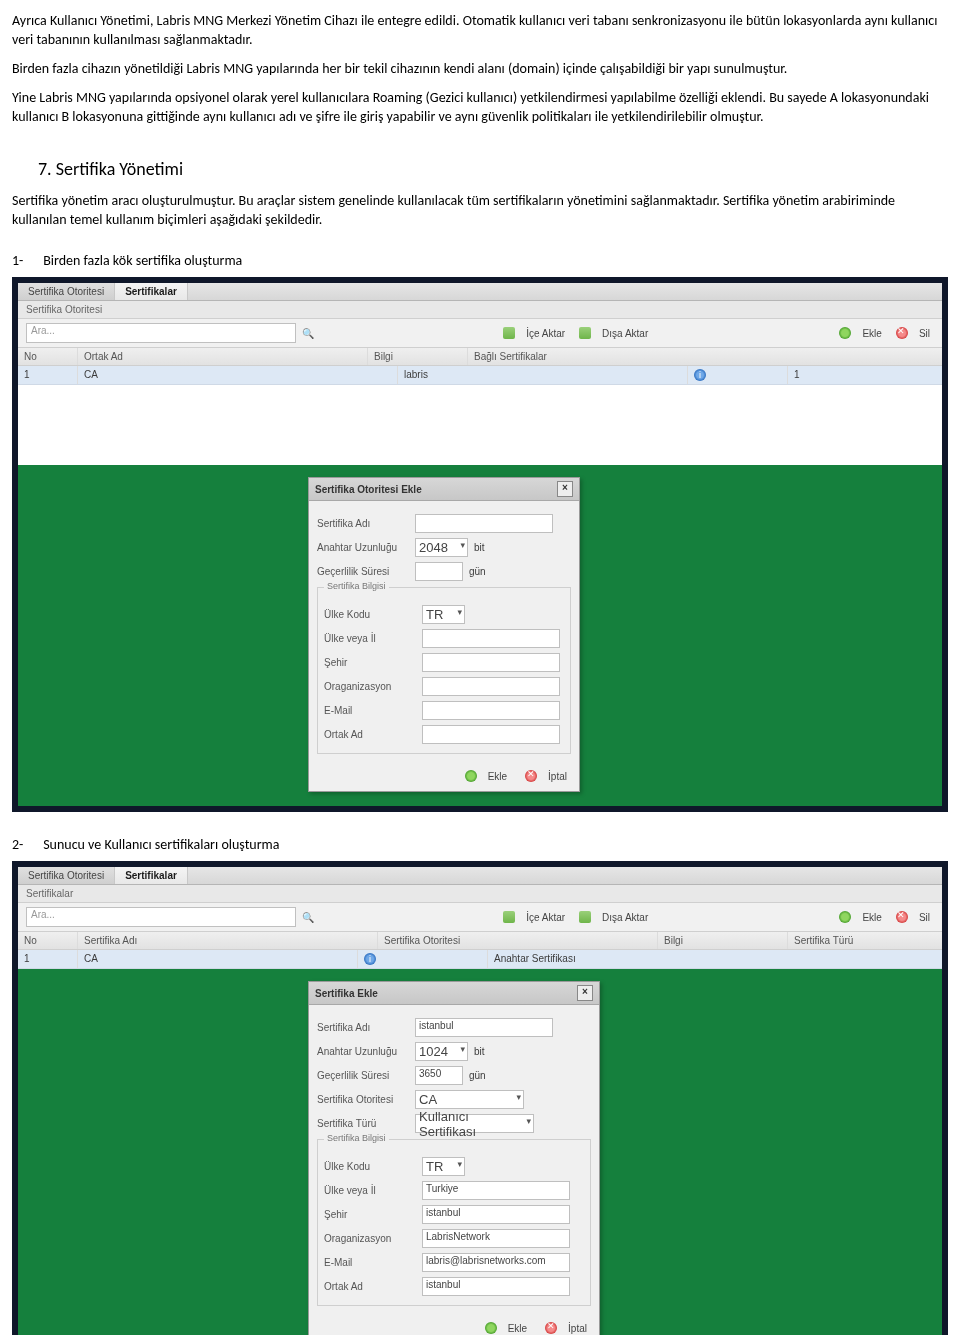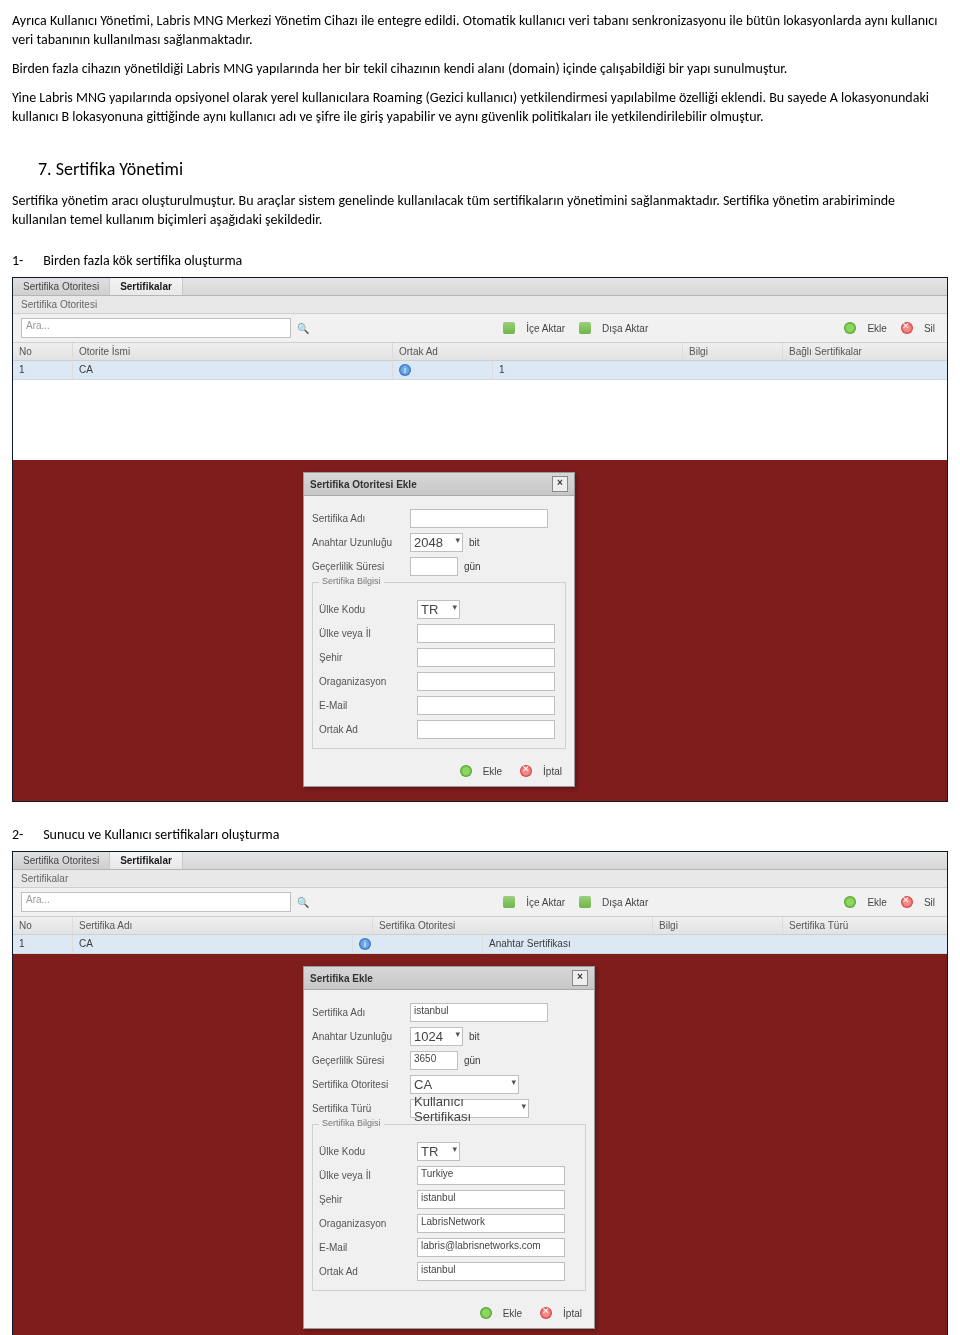--- a/index.html
+++ b/index.html
@@ -9,22 +9,22 @@
     margin: 0;
     padding: 8px 12px;
     background: #fff;
     width: 936px;
   }
   p { margin: 4px 0 10px 0; line-height: 1.35; }
   h2 { font-size: 18px; font-weight: 400; margin: 32px 0 12px 26px; }
   .list-item { margin: 22px 0 8px 0; }
   .list-num { display: inline-block; width: 28px; }
   .shot {
-    border: 1px solid #0f172a;
-    background: #7f1d1d;
+    border: 6px solid #0f172a;
+    background: #15803d;
     margin: 6px 0 24px 0;
     font-family: Tahoma, Verdana, sans-serif;
     font-size: 10px;
     color: #3b3b3b;
   }
   .shot-tabs { display: flex; background: linear-gradient(#E6E6E6,#D7D7D7); border-bottom: 1px solid #b5b5b5; }
   .shot-tab { padding: 3px 10px; border-right: 1px solid #c8c8c8; background: linear-gradient(#E0E0E0,#CFCFCF); color: #444; }
   .shot-tab.active { background: linear-gradient(#F4F4F4,#E8E8E8); font-weight: bold; color: #1a1a1a; }
   .shot-subbar { padding: 3px 8px; color: #666; border-bottom: 1px solid #cfcfcf; background: #E8E8E8; }
   .toolbar { display: flex; align-items: center; padding: 4px 8px; border-bottom: 1px solid #cfcfcf; background: #F1F1F1; gap: 6px; }
@@ -105,29 +105,29 @@
         <span class="ico ico-add"></span>
         <span>Ekle</span>
       </span>
     <span class="btn">
         <span class="ico ico-del"></span>
         <span>Sil</span>
       </span>
   </div>
   <div class="grid-head">
     <div class="gh c-no">No</div>
-    <div class="gh c-auth">Otorite İsmi</div>
     <div class="gh c-cn">Ortak Ad</div>
     <div class="gh c-info">Bilgi</div>
     <div class="gh c-dep">Bağlı Sertifikalar</div>
   </div>
   <div class="grid-body">
     <div class="grid-row">
       <div class="gc c-no">1</div>
       <div class="gc c-auth">CA</div>
+      <div class="gc c-cn">labris</div>
       <div class="gc c-info"><span class="info-ico">i</span></div>
       <div class="gc c-dep">1</div>
     </div>
     <div class="empty-area"></div>
   </div>
 
   <div class="dialog">
     <div class="dlg-title">
       <span>Sertifika Otoritesi Ekle</span>
       <span class="dlg-close">×</span>

